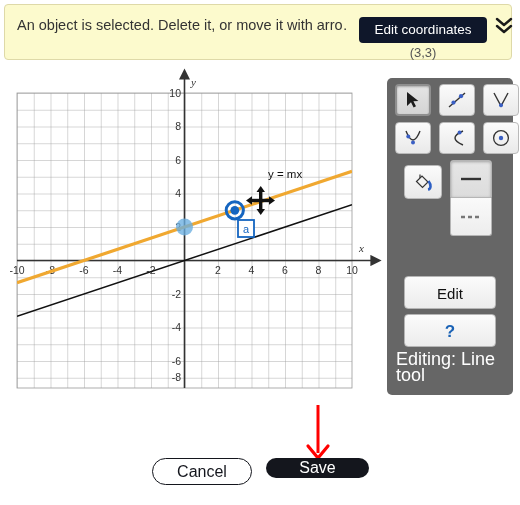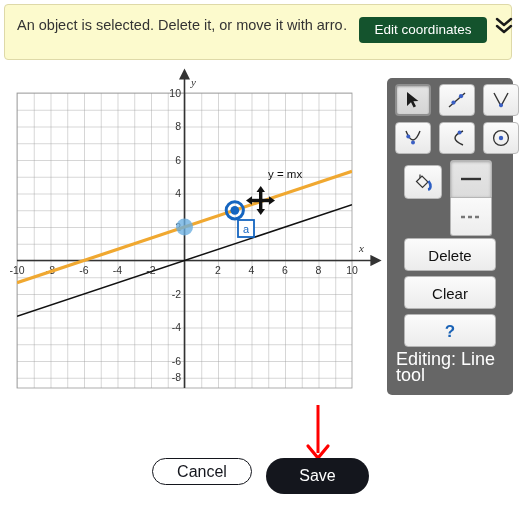--- a/index.html
+++ b/index.html
@@ -15,21 +15,21 @@
     position:absolute;left:4px;top:4px;width:508px;height:56px;
     background:#fcfacd;border:1px solid #ded9a8;border-radius:4px;
     box-sizing:border-box;
   }
   #banner-msg{
     position:absolute;left:12px;top:12px;width:330px;
     font-size:14.5px;color:#333;white-space:nowrap;overflow:hidden;
   }
   #edit-coords-btn{
     position:absolute;left:354px;top:12px;width:128px;height:26px;
-    background:#14532d;color:#fff;border:none;border-radius:4px;
+    background:#0f172a;color:#fff;border:none;border-radius:4px;
     font-family:"Liberation Sans", sans-serif;font-size:13.5px;
     cursor:pointer;padding:0;line-height:26px;
   }
   #coord-value{
     position:absolute;left:354px;top:40px;width:128px;text-align:center;
     font-size:13px;color:#555;
   }
   #collapse-icon{
     position:absolute;left:488px;top:8px;width:22px;height:24px;
     cursor:pointer;
@@ -80,33 +80,34 @@
   #ls-dashed{top:38px;border-radius:0 0 3px 3px;border-top:none;}
 
   
   #cancel-btn{
     position:absolute;left:152px;top:458px;width:100px;height:27px;
     background:#fff;border:1.6px solid #14161d;border-radius:18px;
     font-family:"Liberation Sans", sans-serif;font-size:16px;color:#14161d;
     cursor:pointer;
   }
   #save-btn{
-    position:absolute;left:266px;top:458px;width:103px;height:36px;
+    position:absolute;left:266px;top:458px;width:103px;height:20px;
     background:#14161d;border:none;border-radius:18px;
     font-family:"Liberation Sans", sans-serif;font-size:16px;color:#ffffff;
     cursor:pointer;
   }
   #arrow-annot{position:absolute;left:298px;top:405px;width:40px;height:62px;}
 </style>
 </head>
 <body>
 
 <div id="banner">
   <div id="banner-msg">An object is selected. Delete it, or move it with arro…</div>
   <button id="edit-coords-btn">Edit coordinates</button>
+  <div id="coord-value">(3,3)</div>
   <div id="collapse-icon">
     <svg width="22" height="24" viewBox="0 0 22 24">
       <polyline points="4,6 11,12 18,6" fill="none" stroke="#1a1a1a" stroke-width="2.4" stroke-linecap="round" stroke-linejoin="round"></polyline>
       <polyline points="4,13 11,19 18,13" fill="none" stroke="#1a1a1a" stroke-width="2.4" stroke-linecap="round" stroke-linejoin="round"></polyline>
     </svg>
   </div>
 </div>
 
 <div id="graph-wrap">
 
@@ -246,22 +247,21 @@
         <line x1="2" y1="4" x2="22" y2="4" stroke="#333" stroke-width="2.4"></line>
       </svg>
     </div>
     <div class="ls-cell" id="ls-dashed">
       <svg width="24" height="8" viewBox="0 0 24 8">
         <line x1="2" y1="4" x2="22" y2="4" stroke="#777" stroke-width="2.6" stroke-dasharray="4,3"></line>
       </svg>
     </div>
   </div>
 
-  <button class="wide-btn" style="top:160px;">Delete</button>
-  <button class="wide-btn" style="top:198px;">Clear</button>
+  <button class="wide-btn" style="top:198px;">Edit</button>
   <button class="wide-btn" id="help-btn" style="top:236px;">?</button>
 
   <div id="editing-label">Editing: Line tool</div>
 </div>
 
 <div id="arrow-annot">
   <svg width="40" height="62" viewBox="0 0 40 62">
     <line x1="20" y1="0" x2="20" y2="48" stroke="#ff0000" stroke-width="3"></line>
     <polyline points="10,41 20,53 30,41" fill="none" stroke="#ff0000" stroke-width="3.2" stroke-linecap="round"></polyline>
   </svg>

